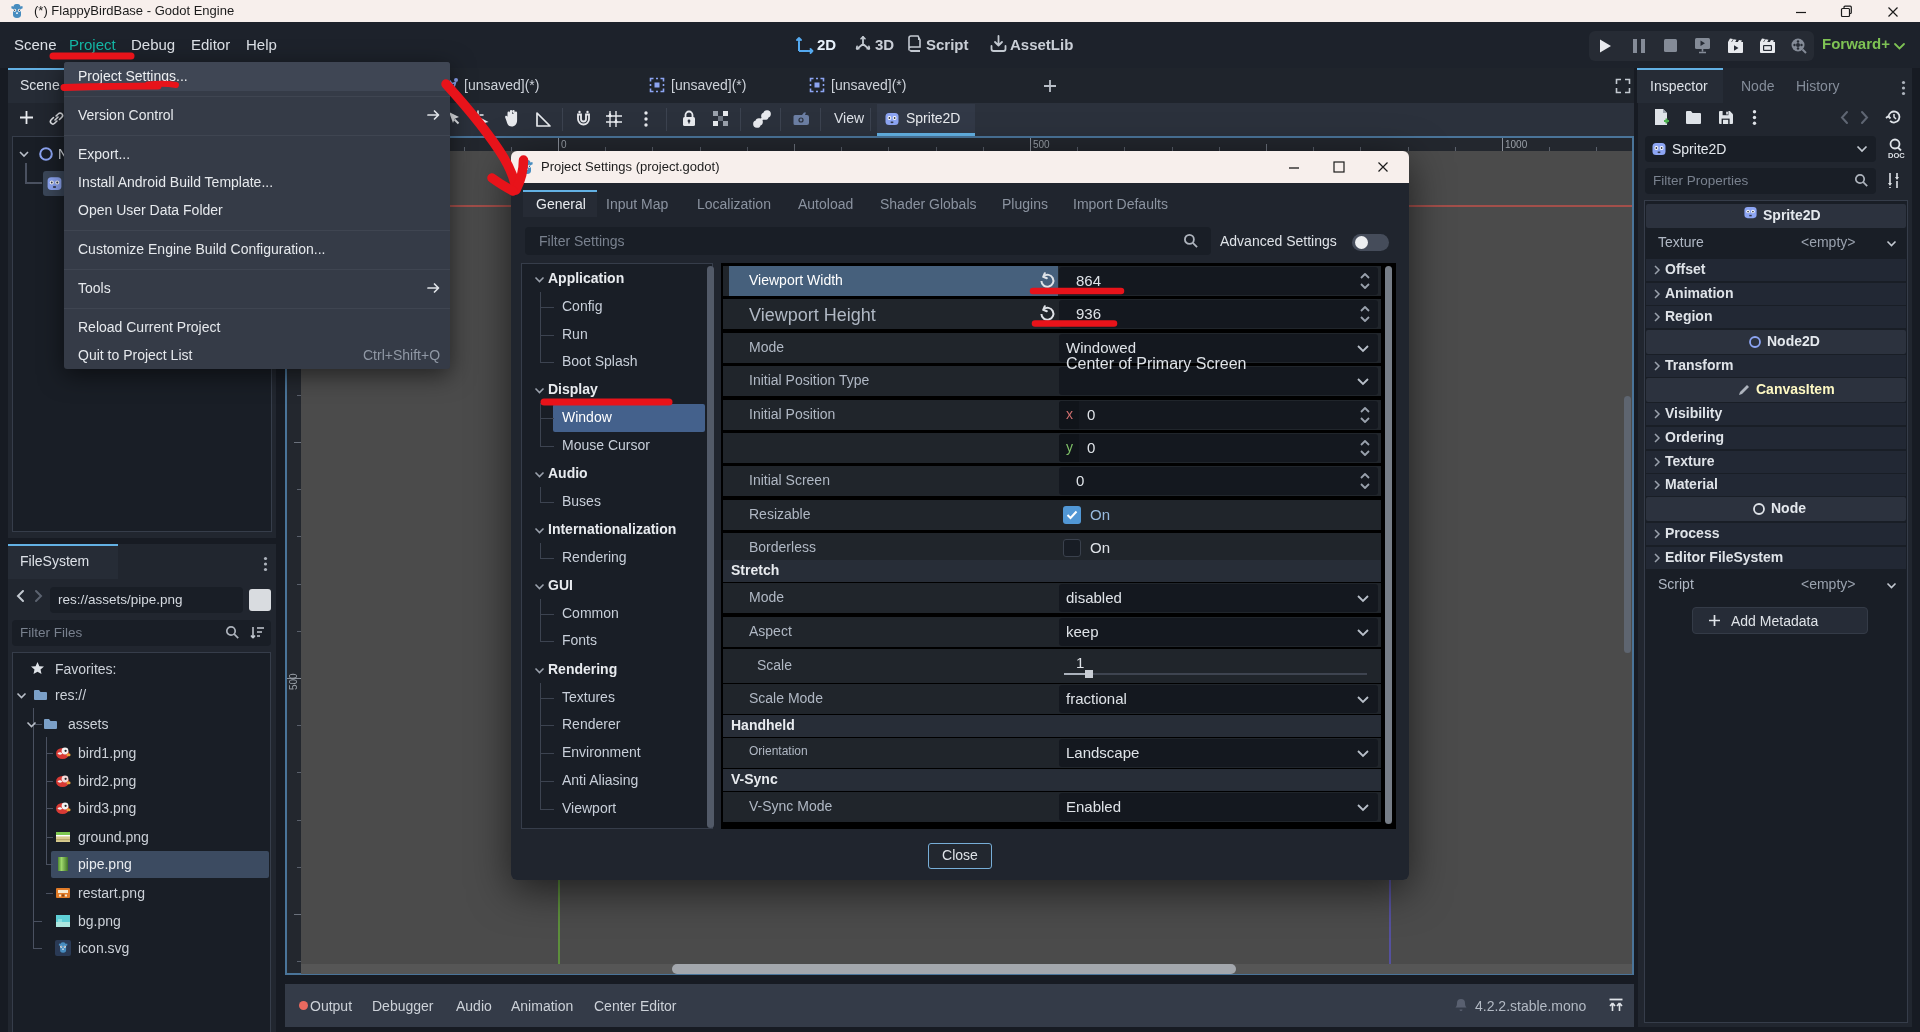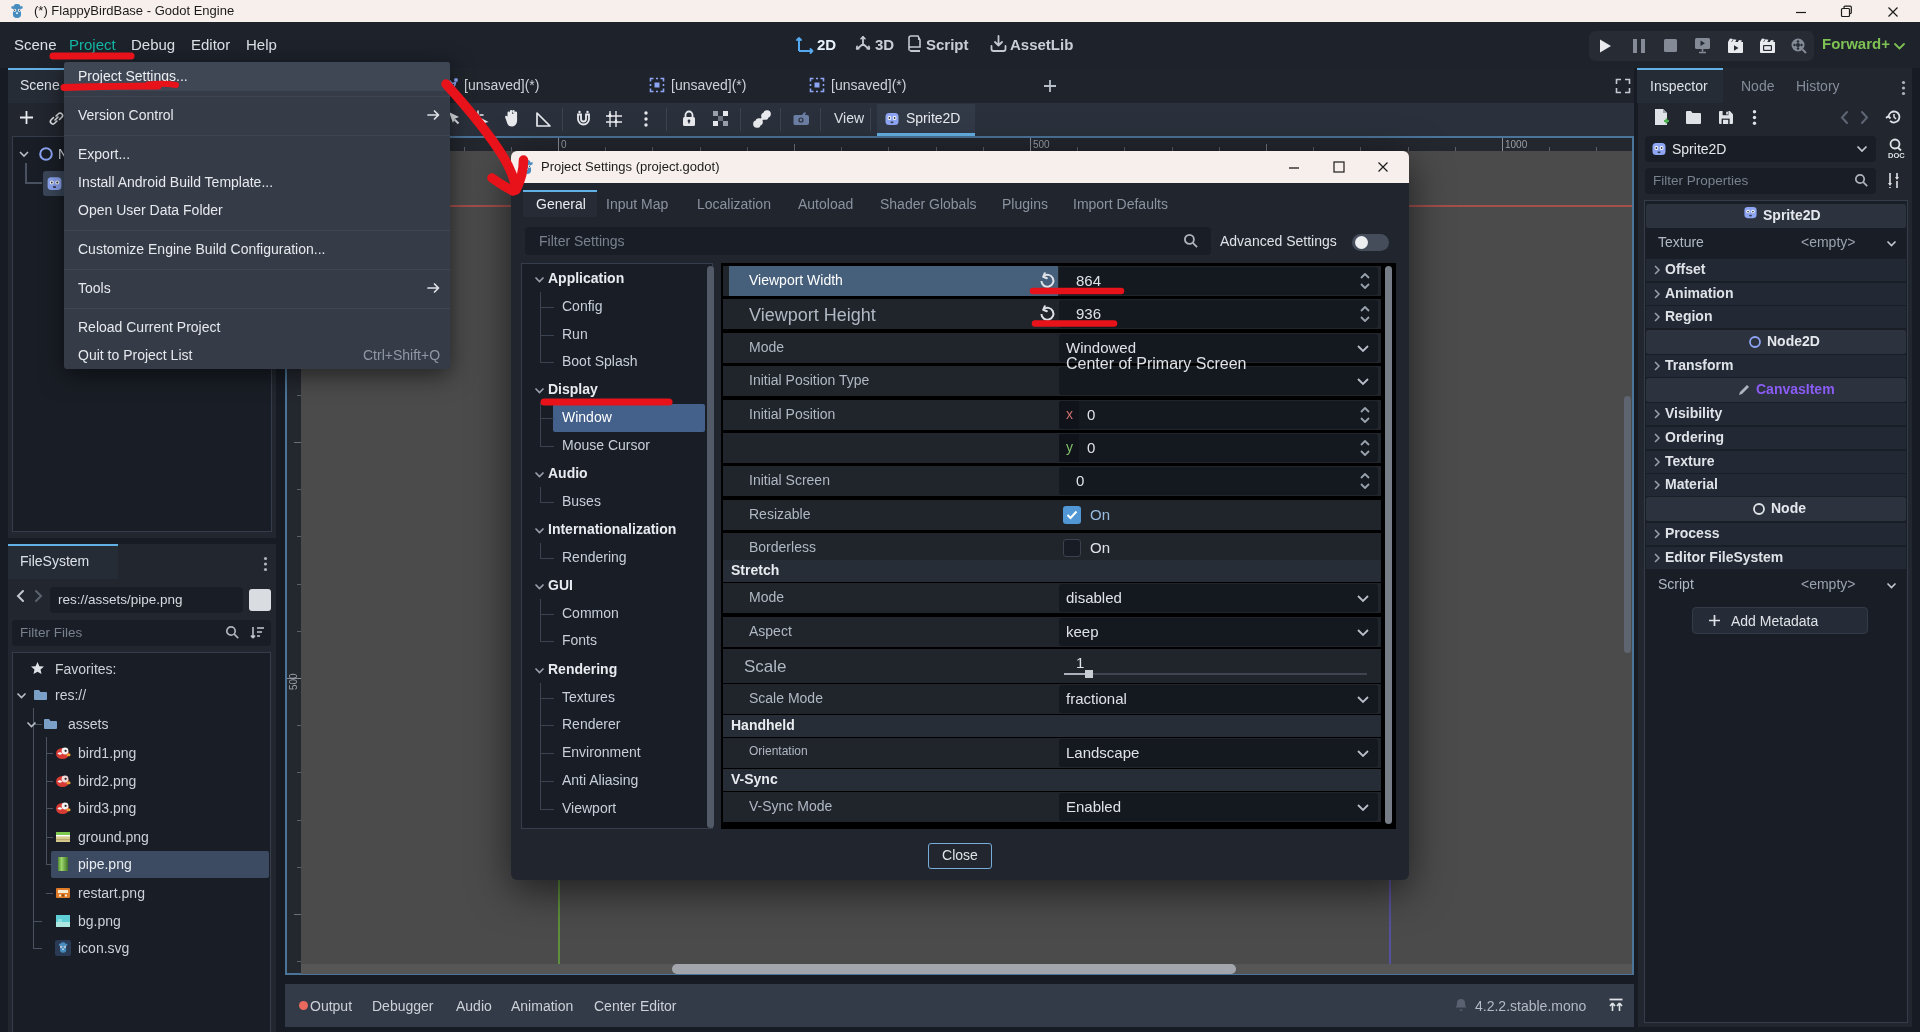--- a/index.html
+++ b/index.html
@@ -560,21 +560,21 @@
       <div class="a" style="left:122px;top:132px;font-size:14px;font-weight:bold;color:#e4e8ed">Node2D</div>
       <div class="a" style="left:1px;top:154px;width:260px;height:22px;background:#222834"></div>
       <svg class="a" style="left:7px;top:160px" width="10" height="10" viewBox="0 0 10 10">
         <path d="M3 1l4 4-4 4" stroke="#9aa1ac" stroke-width="1.5" fill="none"></path>
       </svg>
       <div class="a" style="left:20px;top:156px;font-size:14px;font-weight:bold;color:#dfe3e8">Transform</div>
       <div class="a" style="left:1px;top:177px;width:260px;height:24px;background:#2c323e;border-radius:2px"></div>
       <svg class="a" style="left:92px;top:182px" width="14" height="14" viewBox="0 0 14 14">
         <path d="M2 12l1-3 7-7 2 2-7 7z" fill="#aeb4bd"></path>
       </svg>
-      <div class="a" style="left:111px;top:180px;font-size:14px;font-weight:bold;color:#8b5cf6">CanvasItem</div>
+      <div class="a" style="left:111px;top:180px;font-size:14px;font-weight:bold;color:#fef9c3">CanvasItem</div>
       <div class="a" style="left:1px;top:202px;width:260px;height:22px;background:#222834"></div>
       <svg class="a" style="left:7px;top:208px" width="10" height="10" viewBox="0 0 10 10">
         <path d="M3 1l4 4-4 4" stroke="#9aa1ac" stroke-width="1.5" fill="none"></path>
       </svg>
       <div class="a" style="left:20px;top:204px;font-size:14px;font-weight:bold;color:#dfe3e8">Visibility</div>
       <div class="a" style="left:1px;top:226px;width:260px;height:22px;background:#222834"></div>
       <svg class="a" style="left:7px;top:232px" width="10" height="10" viewBox="0 0 10 10">
         <path d="M3 1l4 4-4 4" stroke="#9aa1ac" stroke-width="1.5" fill="none"></path>
       </svg>
       <div class="a" style="left:20px;top:228px;font-size:14px;font-weight:bold;color:#dfe3e8">Ordering</div>
@@ -841,21 +841,21 @@
         <path d="M2 2l5 5 5-5" stroke="#b8bfc9" stroke-width="1.8" fill="none"></path>
       </svg>
       <div class="a" style="left:2px;top:354px;width:658px;height:30px;background:#20252b"></div>
       <div class="a" style="left:28px;top:360px;font-size:14px;color:#b0b8c4">Aspect</div>
       <div class="a" style="left:338px;top:355px;width:319px;height:28px;background:#14181f;border-radius:3px"></div>
       <div class="a" style="left:345px;top:360px;font-size:15px;color:#dfe3e8">keep</div>
       <svg class="a" style="left:635px;top:365px" width="14" height="10" viewBox="0 0 14 10">
         <path d="M2 2l5 5 5-5" stroke="#b8bfc9" stroke-width="1.8" fill="none"></path>
       </svg>
       <div class="a" style="left:2px;top:386px;width:658px;height:34px;background:#20252b"></div>
-      <div class="a" style="left:23px;top:394px;font-size:17px;color:#b0b8c4">Scale</div>
+      <div class="a" style="left:36px;top:394px;font-size:14px;color:#b0b8c4">Scale</div>
       <div class="a" style="left:355px;top:391px;font-size:15px;color:#dfe3e8">1</div>
       <div class="a" style="left:343px;top:410px;width:303px;height:2px;background:#3e4450"></div>
       <div class="a" style="left:343px;top:410px;width:25px;height:2px;background:#aab1bb"></div>
       <div class="a" style="left:364px;top:407px;width:8px;height:8px;background:#c8cdd4"></div>
       <div class="a" style="left:2px;top:421px;width:658px;height:30px;background:#20252b"></div>
       <div class="a" style="left:28px;top:427px;font-size:14px;color:#b0b8c4">Scale Mode</div>
       <div class="a" style="left:338px;top:422px;width:319px;height:28px;background:#14181f;border-radius:3px"></div>
       <div class="a" style="left:345px;top:427px;font-size:15px;color:#dfe3e8">fractional</div>
       <svg class="a" style="left:635px;top:432px" width="14" height="10" viewBox="0 0 14 10">
         <path d="M2 2l5 5 5-5" stroke="#b8bfc9" stroke-width="1.8" fill="none"></path>

